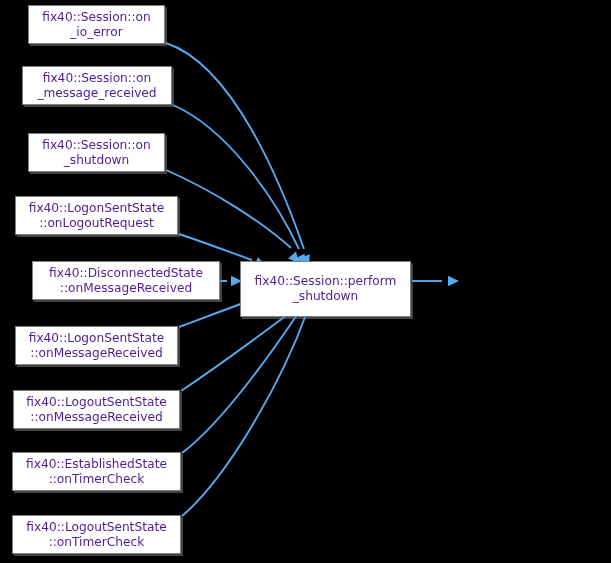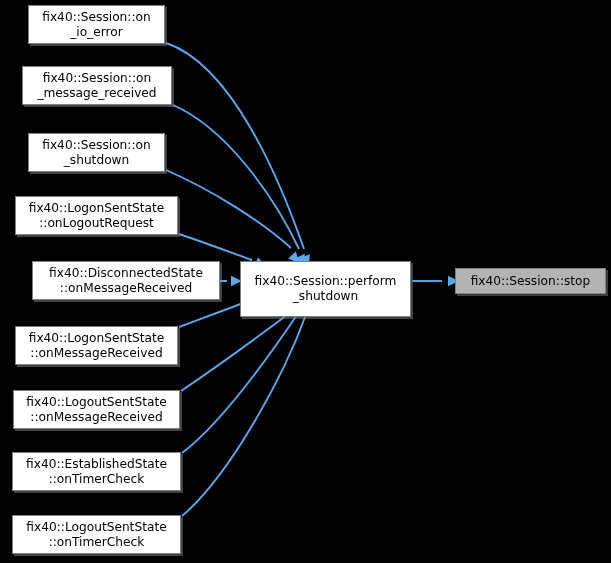--- a/index.html
+++ b/index.html
@@ -20,21 +20,21 @@
     left: 0;
     top: 0;
     width: 611px;
     height: 563px;
   }
   .node {
     position: absolute;
     box-sizing: border-box;
     border: 1px solid #808080;
     background: #ffffff;
-    color: #000000;
+    color: #4c1d95;
     font-size: 12.2px;
     line-height: 15px;
     text-align: center;
     display: flex;
     align-items: center;
     justify-content: center;
     white-space: pre;
     box-shadow: 2px 2px 0px rgba(120,120,120,0.55);
     z-index: 5;
   }
@@ -90,14 +90,13 @@
     <div class="node" style="left: 15px; top: 326px; width: 163px; height: 39px;"><span class="label">fix40::LogonSentState
 ::onMessageReceived</span></div>
     <div class="node" style="left: 13px; top: 390px; width: 167px; height: 39px;"><span class="label">fix40::LogoutSentState
 ::onMessageReceived</span></div>
     <div class="node" style="left: 12px; top: 452px; width: 169px; height: 39px;"><span class="label">fix40::EstablishedState
 ::onTimerCheck</span></div>
     <div class="node" style="left: 12px; top: 515px; width: 169px; height: 39px;"><span class="label">fix40::LogoutSentState
 ::onTimerCheck</span></div>
     <div class="node" style="left: 240px; top: 261px; width: 171px; height: 56px; align-items: center;"><span class="label">fix40::Session::perform
 _shutdown</span></div>
-    <div class="node current" style="left: 455px; top: 268px; width: 151px; height: 26px; box-shadow: rgba(110, 110, 110, 0.55) 2px 2px 0px;"><span class="label">fix40::Session::stop</span></div>
   </div>
 
 </body></html>

